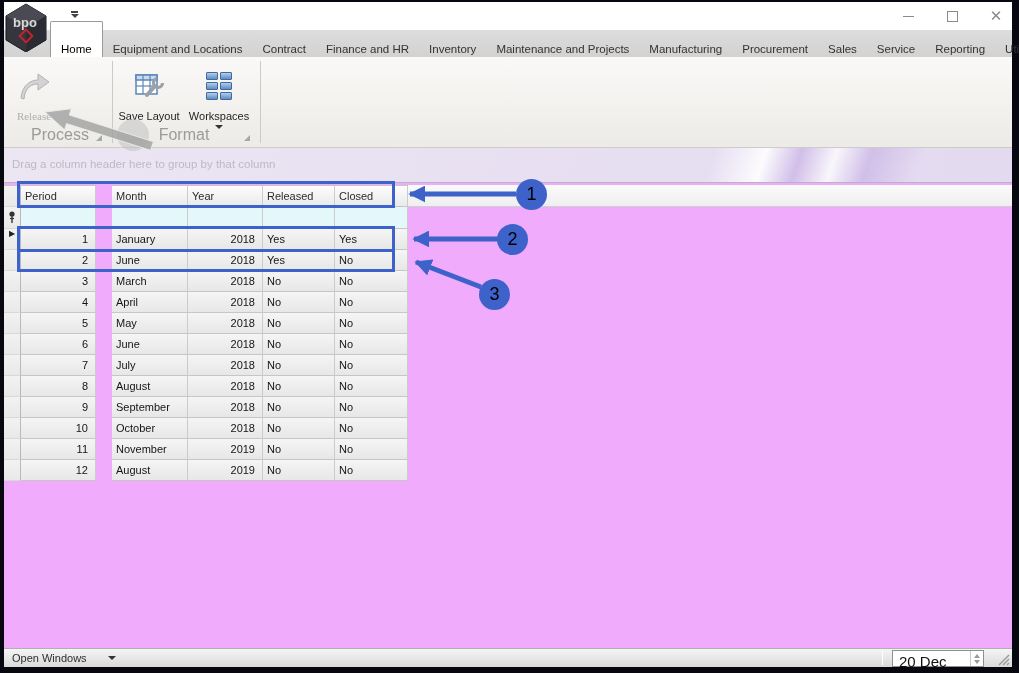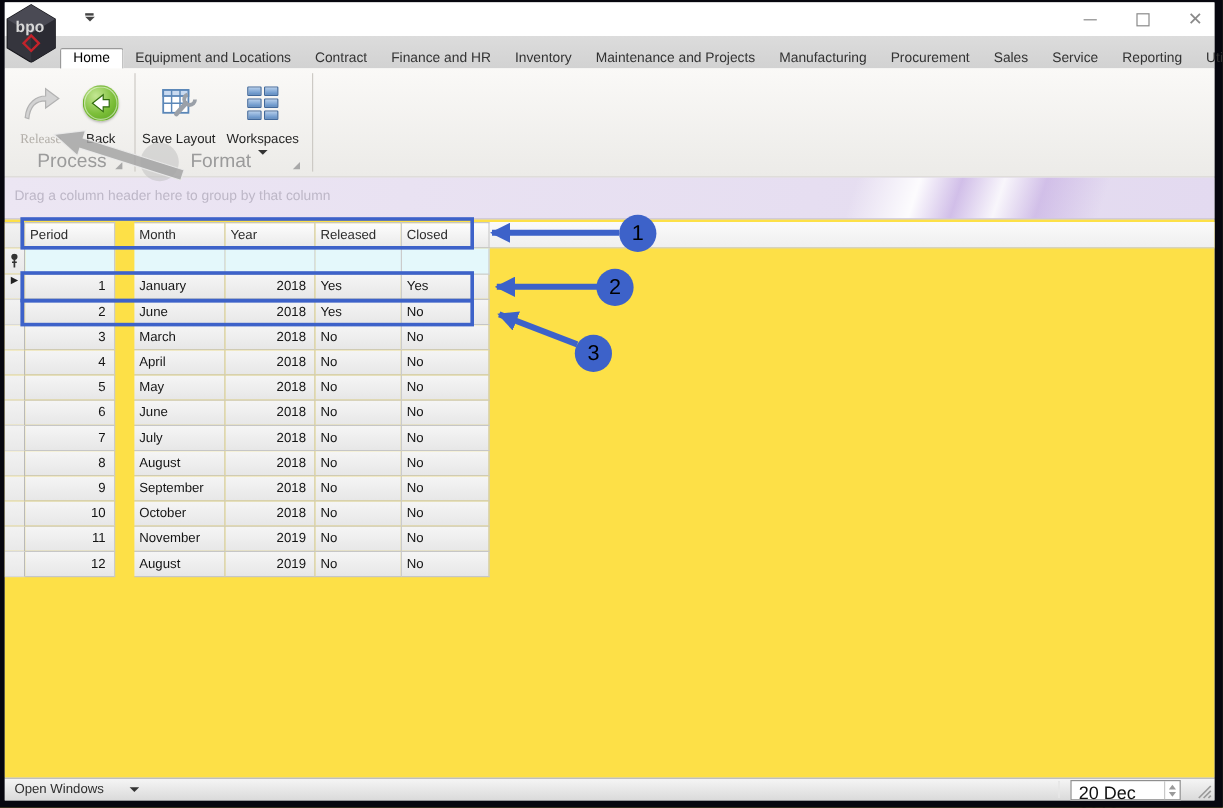--- a/index.html
+++ b/index.html
@@ -17,21 +17,21 @@
   .wc { width:16px; height:16px; display:flex; align-items:center; justify-content:center; color:#8a8a8a; cursor:pointer; }
   .wc .min-g { width:11px; border-top:1px solid #8a8a8a; }
   .wc .max-g { width:11px; height:11px; border:1px solid #8a8a8a; }
   .wc.close-g { font-size:15px; font-weight:400; }
 
   
   .logo { position:absolute; left:-2px; top:0; width:48px; height:50px; z-index:30; }
 
   
   .tabrow { position:absolute; left:0; top:28px; width:100%; height:27px; background:linear-gradient(#dcdcdc,#d2d2d2); display:flex; align-items:flex-end; padding-left:46px; }
-  .tab { font-size:11.5px; color:#333; padding:2px 10px 6px 10px; cursor:pointer; white-space:nowrap; }
+  .tab { font-size:11.5px; color:#333; padding:21px 10px 6px 10px; cursor:pointer; white-space:nowrap; }
   .tab.active { background:#fff; border:1px solid #9a9a9a; border-bottom:none; border-radius:2px 2px 0 0; color:#000; }
 
   
   .ribbon { position:absolute; left:0; top:55px; width:100%; height:91px; background:linear-gradient(#faf9f7,#ecebe8); border-bottom:1px solid #cfccc7; }
   .rbtn { position:absolute; top:5px; width:52px; height:84px; display:flex; flex-direction:column; align-items:center; cursor:pointer; }
   .rbtn .icon-box { height:40px; display:flex; align-items:center; justify-content:center; margin-top:4px; }
   .rbtn .lbl { font-size:11px; color:#1f1f1f; margin-top:4px; white-space:nowrap; }
   .rbtn.disabled .lbl { color:#b3afa9; }
   .back-circle { width:30px; height:30px; border-radius:50%; background:radial-gradient(circle at 35% 28%, #c4e794, #7dbf3a 55%, #55a01b); border:1px solid #49891306; box-shadow:inset 0 0 0 1px rgba(255,255,255,.5), 0 1px 2px rgba(0,0,0,.25); display:flex; align-items:center; justify-content:center; }
   .ws-tiles { display:grid; grid-template-columns:12px 12px; grid-template-rows:8px 8px 8px; gap:2px; }
@@ -41,21 +41,21 @@
   .launcher { position:absolute; bottom:6px; width:0; height:0; border-left:6px solid transparent; border-bottom:6px solid #a8a8a8; cursor:pointer; }
   .vsep { position:absolute; top:4px; bottom:4px; width:1px; background:#cdcac5; }
 
   
   .groupband { position:absolute; left:0; top:146px; width:100%; height:35px; background:linear-gradient(100deg,#ece6f3,#e3daf0); border-bottom:1px solid #b9b2c4; overflow:hidden; }
   .band-waves { position:absolute; right:0; top:0; width:430px; height:100%;
     background:linear-gradient(108deg, rgba(255,255,255,0) 30%, rgba(255,255,255,.9) 42%, rgba(193,166,226,.55) 50%, rgba(255,255,255,.75) 58%, rgba(186,156,222,.45) 66%, rgba(255,255,255,0) 78%); }
   .band-hint { position:absolute; left:8px; top:10px; font-size:11.5px; color:#bdb7c7; }
 
   
-  .main { position:absolute; left:0; top:181px; width:100%; height:465px; background:#fde047; }
+  .main { position:absolute; left:0; top:181px; width:100%; height:465px; background:#f0abfc; }
   .hdr-filler { position:absolute; left:388px; right:0; top:2px; height:22px; background:linear-gradient(#fafafa,#efefef); border-bottom:1px solid #cfcfcf; }
   .grid { position:absolute; left:0; top:2px; font-size:11px; color:#141414; }
   .grow { display:flex; }
   .cell { height:21px; line-height:20px; border-right:1px solid #cbcbcb; border-bottom:1px solid #c6c6c6; background:linear-gradient(#f5f5f5,#e7e7e7); padding:0 4px; overflow:hidden; white-space:nowrap; }
   .ind { width:17px; background:linear-gradient(#f2f2f2,#e9e9e9); border-right:1px solid #b9b9b9; border-bottom:1px solid #d9d9d9; padding:0 2px; text-align:center; font-size:8px; color:#222; }
   .c0 { width:75px; } .c1 { width:76px;margin-left:16px; } .c2 { width:75px; } .c3 { width:72px; } .c4 { width:73px; }
   .num { text-align:right; padding-right:7px; }
   .header-row .cell { height:22px; line-height:21px; background:linear-gradient(#fdfdfd,#eaeaea); border-top:1px solid #c6c6c6; color:#2c2c2c; }
   .header-row .ind { height:22px; border-top:1px solid #c6c6c6; }
   .filter-row .cell { height:22px; background:#e4f8fb; }
@@ -114,30 +114,20 @@
     </div>
 
     <div class="ribbon">
       <div class="rbtn disabled" style="left:4px;font-family:Liberation Serif, serif;">
         <div class="icon-box">
           <svg width="36" height="30" viewBox="0 0 36 30">
               <path d="M5 27 C6 14, 15 9, 22 9 L22 3 L33 11 L22 19 L22 13 C16 13, 9 16, 8 28 Z" fill="#d3d3d3" stroke="#b2b2b2" stroke-width="1"></path>
             </svg>
         </div>
         <div class="lbl">Release</div>
-      </div>
-      <div class="rbtn" style="left:54px;">
-        <div class="icon-box">
-          <div class="back-circle">
-              <svg width="20" height="18" viewBox="0 0 20 18">
-                <polygon points="12,2 3,9 12,16 12,12 17,12 17,6 12,6" fill="#fff" stroke="#2f6b0d" stroke-width="1"></polygon>
-              </svg>
-            </div>
-        </div>
-        <div class="lbl">Back</div>
       </div>
 
       <div class="vsep" style="left:108px;"></div>
 
       <div class="rbtn" style="left:112px; width:66px;">
         <div class="icon-box">
           <svg width="32" height="32" viewBox="0 0 32 32">
             <rect x="3" y="5" width="21" height="19" fill="#fff" stroke="#5b87b8" stroke-width="1.5"></rect>
             <rect x="3" y="5" width="21" height="5" fill="#c9daf0" stroke="#5b87b8" stroke-width="1.5"></rect>
             <line x1="10" y1="5" x2="10" y2="24" stroke="#5b87b8" stroke-width="1.2"></line>

